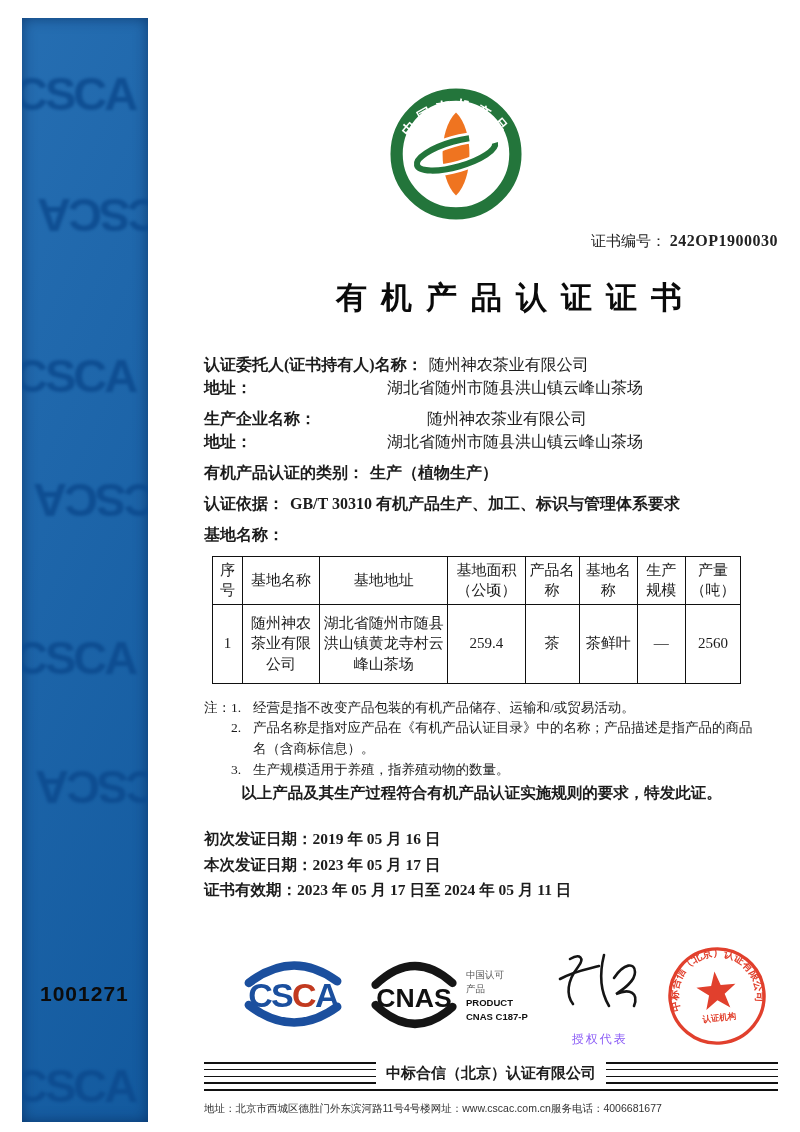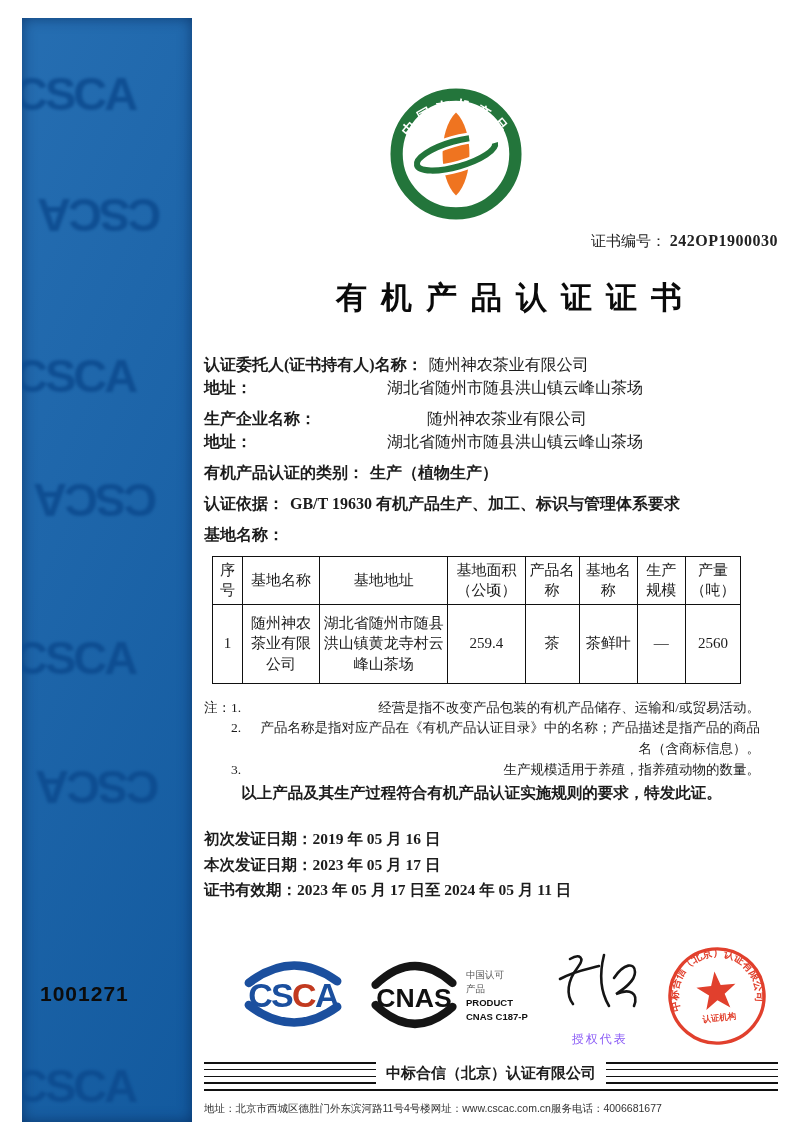--- a/index.html
+++ b/index.html
@@ -2,21 +2,21 @@
 <html><head>
 <meta charset="utf-8">
 <style>
   html,body{margin:0;padding:0;}
   body{width:800px;height:1132px;background:#fdfdfc;font-family:"Liberation Serif","DejaVu Serif",serif;color:#1c1c1c;}
   .page{position:relative;width:800px;height:1132px;background:#ffffff;overflow:hidden;}
 
   
   .band{position:absolute;left:22px;top:18px;width:126px;height:1104px;
         background:linear-gradient(115deg,rgba(255,255,255,.07),rgba(0,10,40,.10)),#1563ac;
-        box-shadow:inset 0 0 14px rgba(0,25,70,.55);overflow:hidden;padding-left:44px;}
+        box-shadow:inset 0 0 14px rgba(0,25,70,.55);overflow:hidden;}
   .band .wm{position:absolute;left:-8px;font-family:"Liberation Sans","DejaVu Sans",sans-serif;
         font-weight:bold;font-size:47px;color:#0c4a8e;opacity:.85;filter:blur(1.7px);letter-spacing:-3px;}
   .band .wm:nth-of-type(1){top:48px;}
   .band .wm:nth-of-type(2){top:170px;left:18px;transform:rotate(180deg);}
   .band .wm:nth-of-type(3){top:330px;}
   .band .wm:nth-of-type(4){top:455px;left:14px;transform:rotate(180deg);}
   .band .wm:nth-of-type(5){top:612px;}
   .band .wm:nth-of-type(6){top:742px;left:16px;transform:rotate(180deg);}
   .band .wm:nth-of-type(7){top:1040px;}
   .serial{position:absolute;left:18px;top:964px;font-family:"Liberation Sans","DejaVu Sans",sans-serif;
@@ -48,21 +48,21 @@
   table.scope th,table.scope td{border:1.5px solid #111;text-align:center;vertical-align:middle;
         padding:3px 2px;line-height:1.35;}
   table.scope th{font-weight:500;height:40px;}
   table.scope td{height:72px;}
 
   
   .notes{margin-top:14px;display:flex;font-size:13.5px;line-height:1.55;width:556px;}
   .notes .nlab{white-space:nowrap;}
   .note{display:flex;}
   .note .n{width:22px;flex:none;}
-  .note .t{flex:1;text-align:right;}
+  .note .t{flex:1;}
 
   .statement{margin-top:2px;font-size:15.5px;font-weight:bold;text-indent:2.4em;width:556px;}
 
   .dates{margin-top:22px;font-size:15.5px;font-weight:bold;line-height:25.5px;}
 
   
   .logos{margin-top:42px;display:flex;align-items:center;}
   .csca-wrap{width:102px;flex:none;margin-left:38px;}
   .cnas-wrap{width:88px;flex:none;margin-left:26px;}
   .cnas-side{flex:none;margin-left:8px;font-family:"Liberation Sans","DejaVu Sans",sans-serif;
@@ -147,21 +147,21 @@
         <span class="val">湖北省随州市随县洪山镇云峰山茶场</span>
       </div>
       <div class="gap8"></div>
       <div class="frow boldval">
         <span class="lab">有机产品认证的类别：</span>
         <span class="val">生产（植物生产）</span>
       </div>
       <div class="gap8"></div>
       <div class="frow boldval">
         <span class="lab">认证依据：</span>
-        <span class="val">GB/T 19630 有机产品生产、加工、标识与管理体系要求</span>
+        <span class="val">GB/T 30310 有机产品生产、加工、标识与管理体系要求</span>
       </div>
       <div class="gap8"></div>
       <div class="frow">
         <span class="lab">基地名称：</span>
       </div>
     </div>
 
     <table class="scope">
       <colgroup>
         <col style="width:30px">

